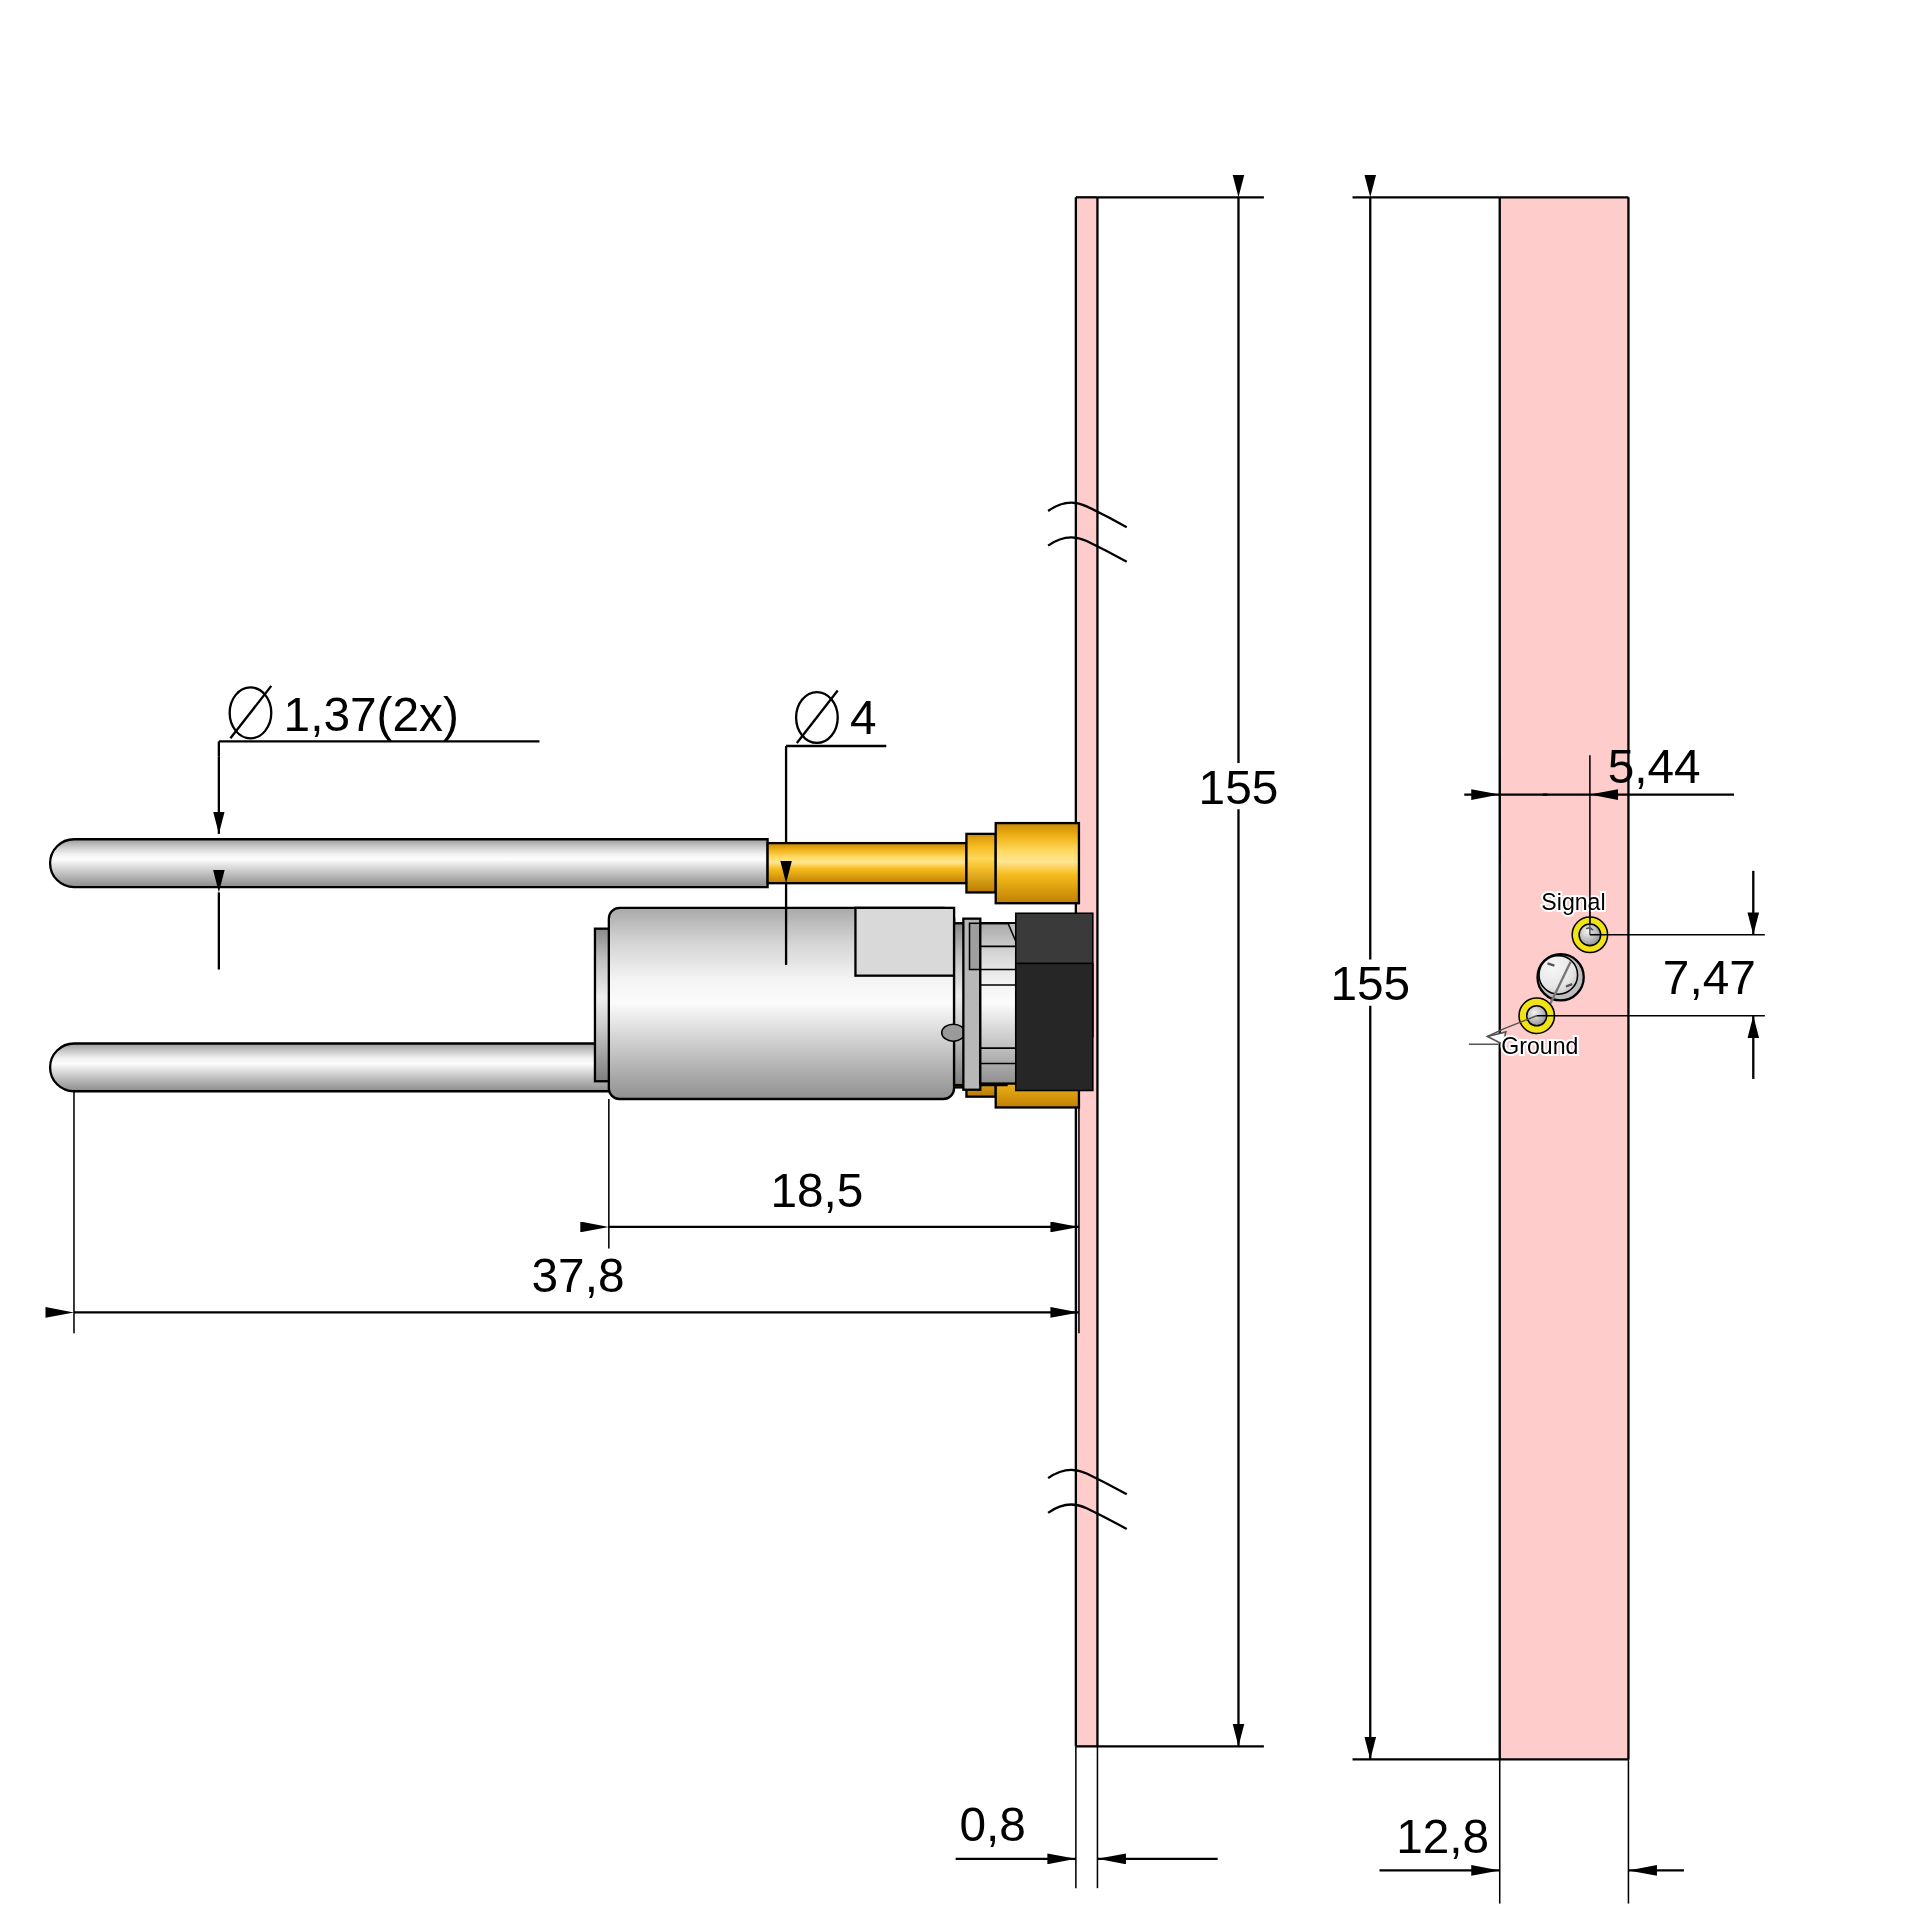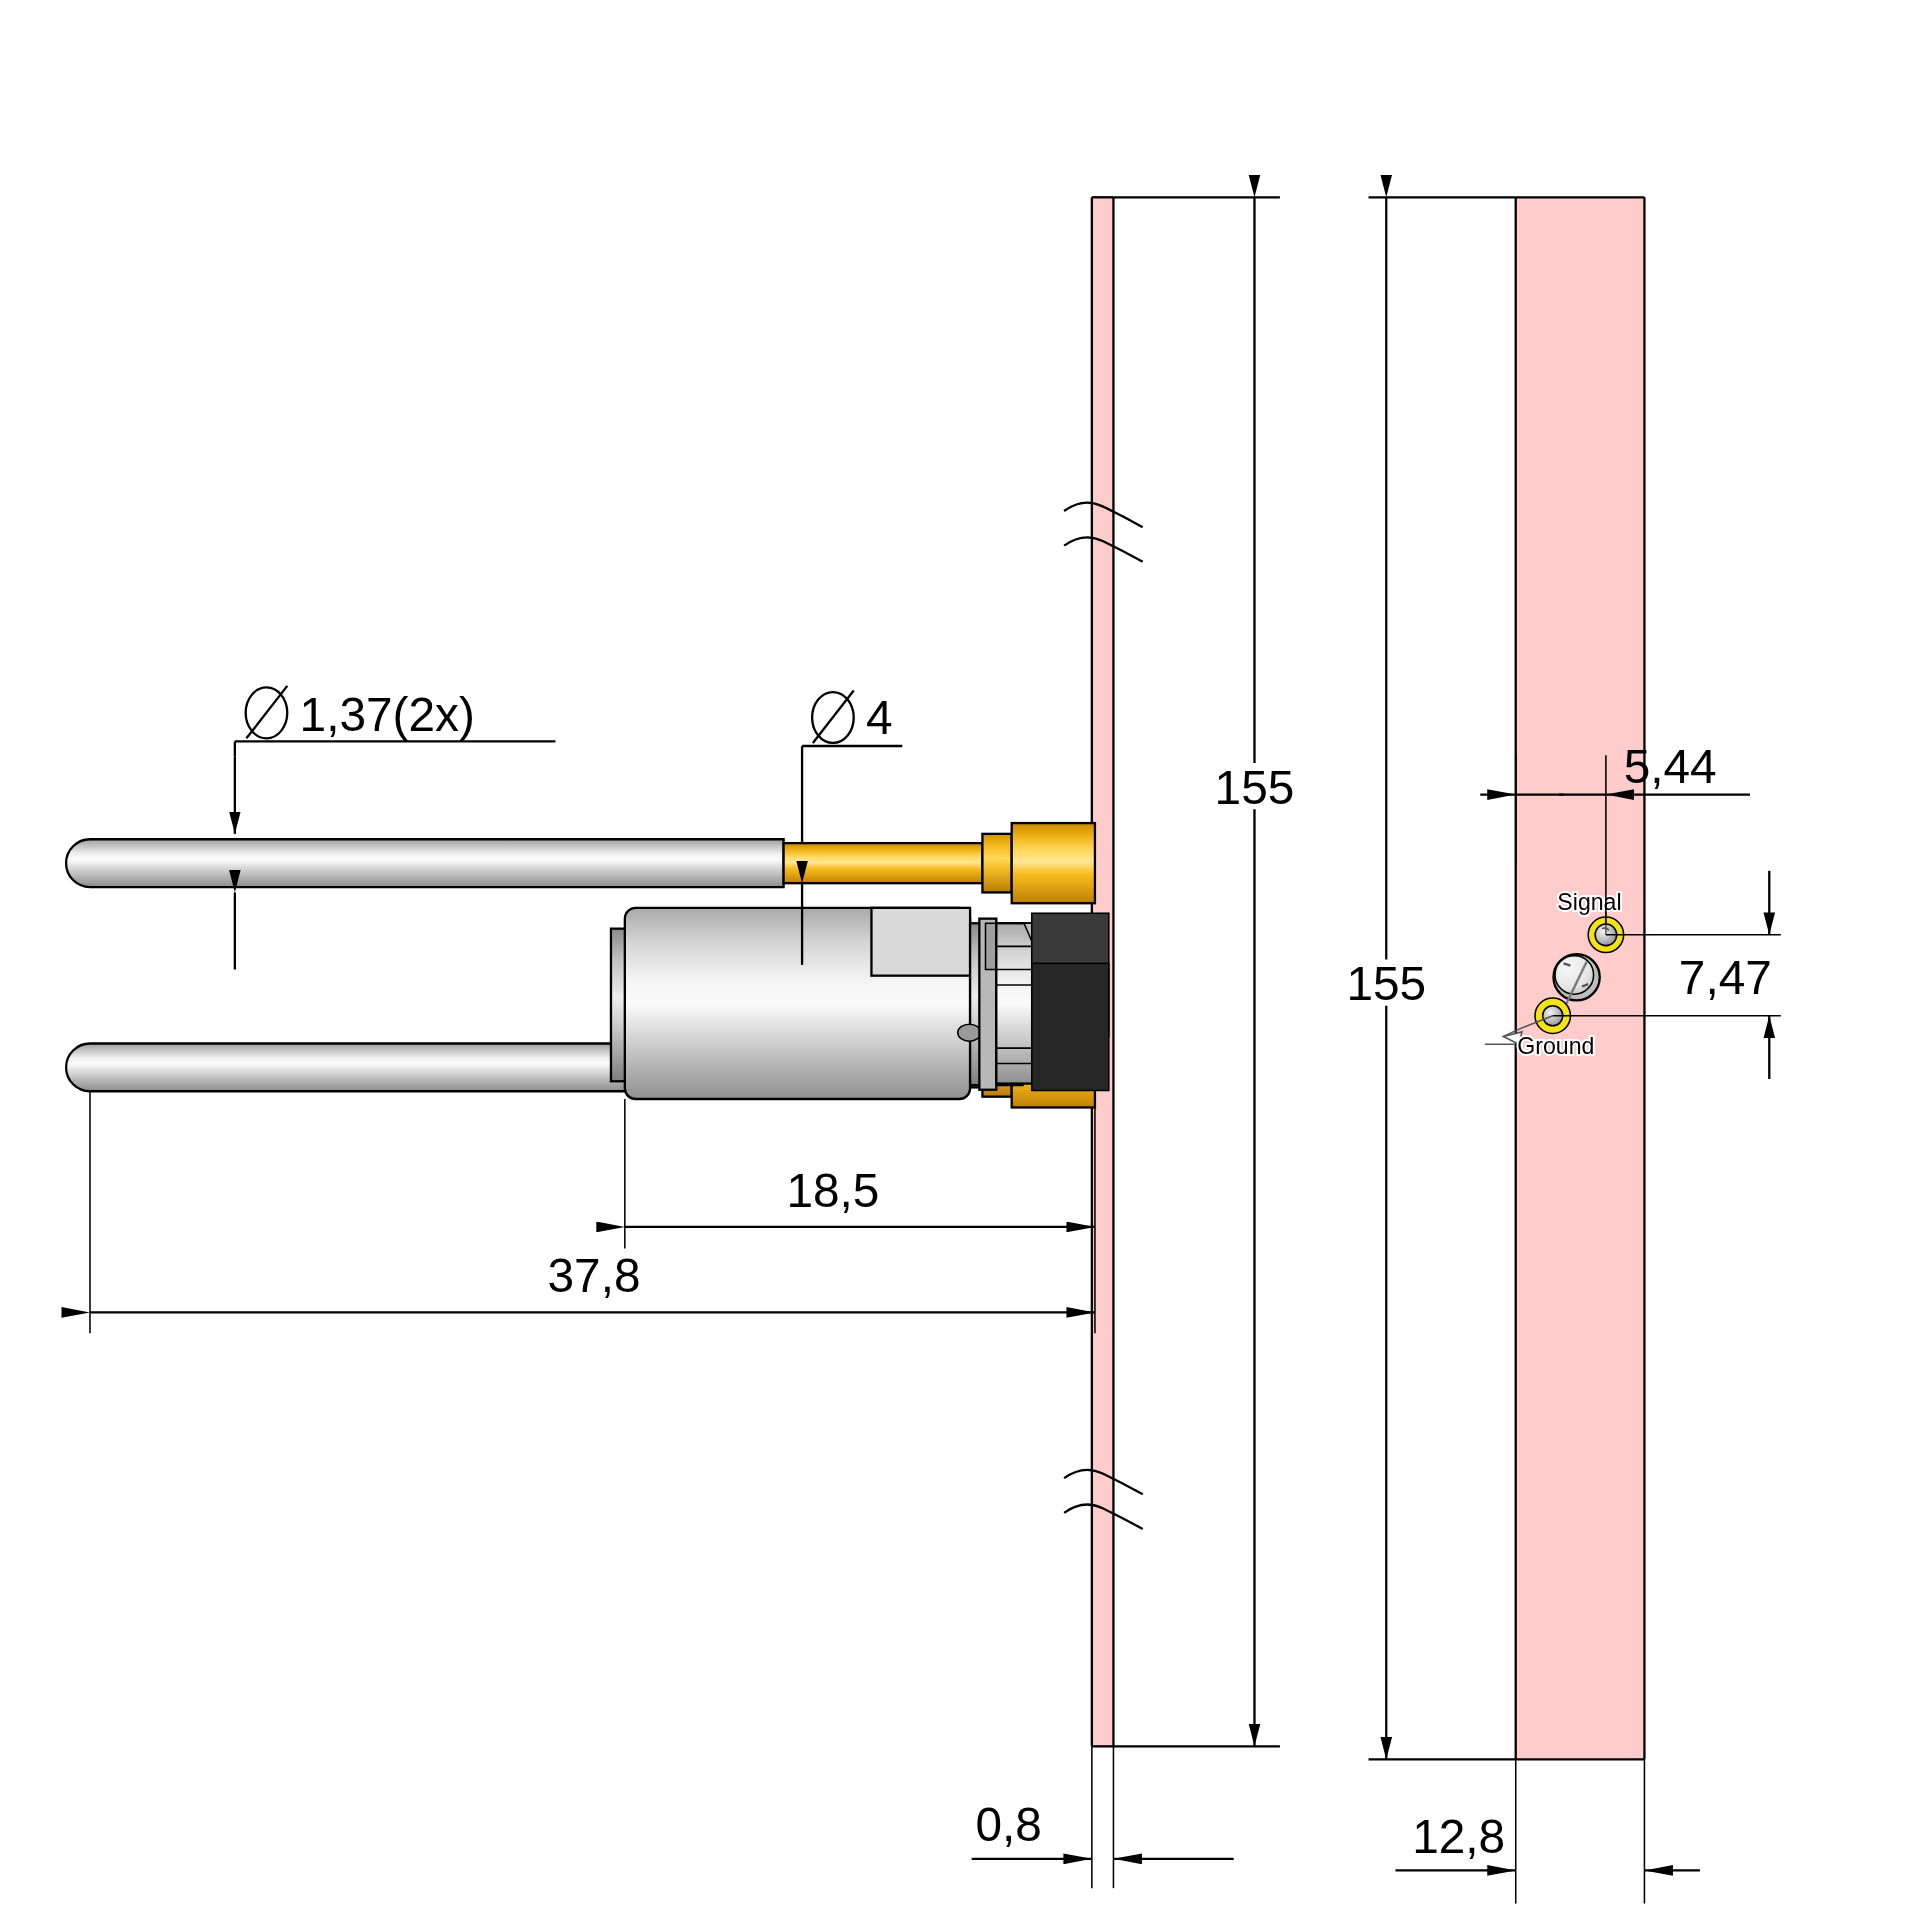--- a/index.html
+++ b/index.html
@@ -1,18 +1,18 @@
 <!DOCTYPE html>
 <html style="font-size:12.3px"><head>
 <meta charset="utf-8">
 <style>
   html,body{margin:0;padding:0;background:#ffffff;}
   body{width:1929px;height:1929px;position:relative;overflow:hidden;
        font-family:"Liberation Sans","DejaVu Sans",sans-serif;}
-  #stage{position:absolute;left:16px;top:0;width:1827px;height:1929px;}
+  #stage{position:absolute;left:0;top:0;width:1827px;height:1929px;}
   svg{position:absolute;left:0;top:0;width:1929px;height:1929px;display:block;}
   .dimtxt{font-size:62px;fill:#000;font-family:"Liberation Sans","DejaVu Sans",sans-serif;}
   .padtxt{font-size:30px;fill:#000;font-family:"Liberation Sans","DejaVu Sans",sans-serif;
           stroke:#ffffff;stroke-width:5px;paint-order:stroke fill;}
 </style>
 </head>
 <body>
 
 <div id="stage">
 <svg viewBox="0 0 2503 2503" xmlns="http://www.w3.org/2000/svg">

